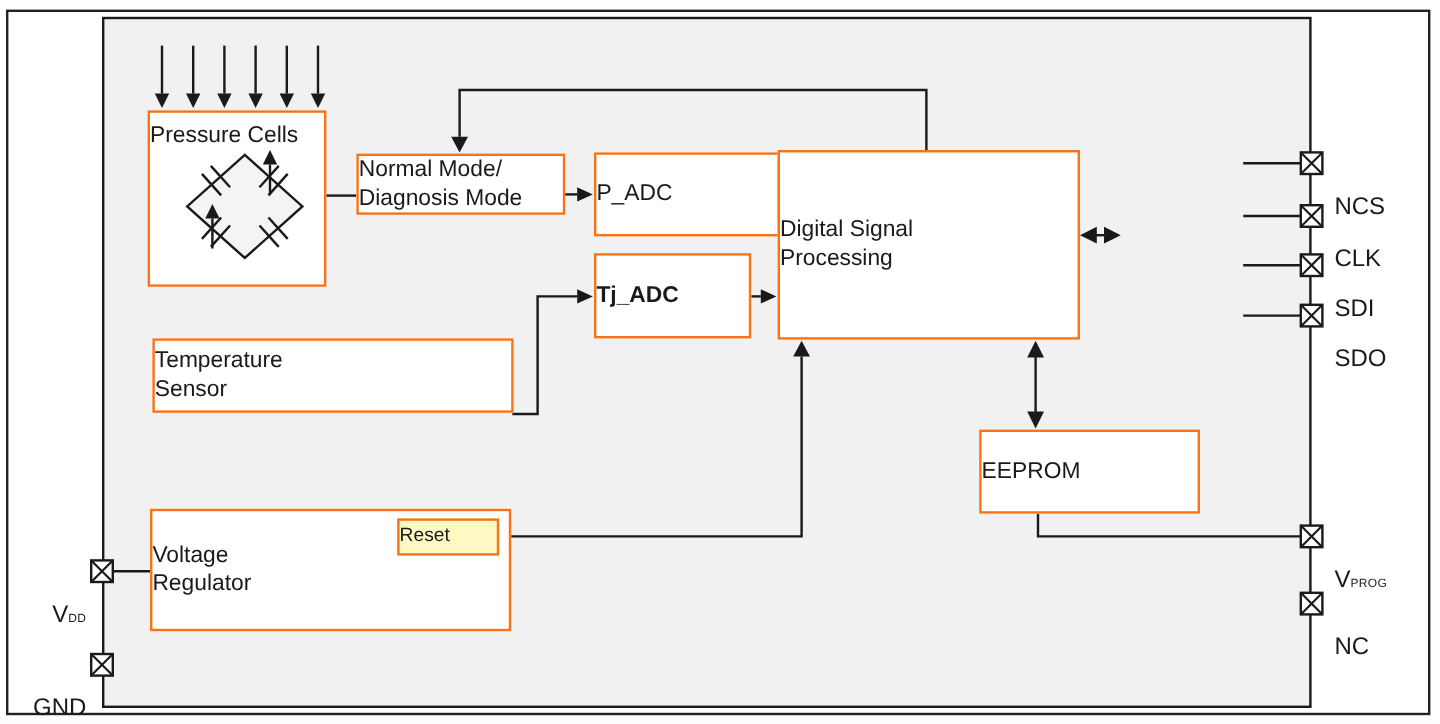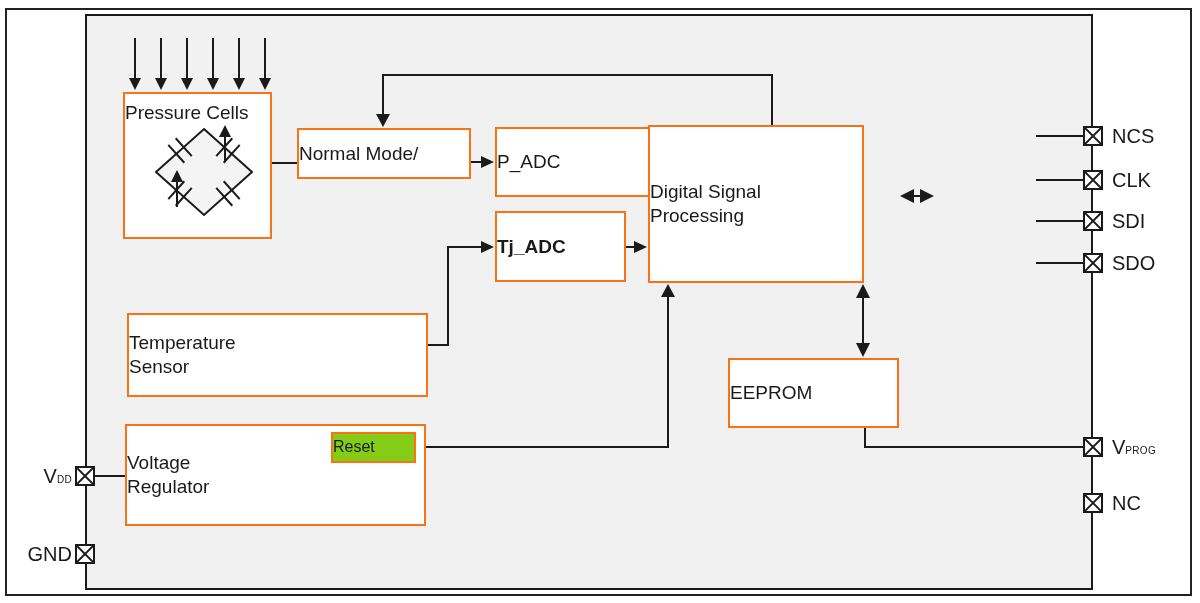--- a/index.html
+++ b/index.html
@@ -23,33 +23,33 @@
   .block{
     position:absolute;background:#ffffff;border:2px solid #f97316;box-sizing:border-box;
     display:flex;flex-direction:column;align-items:flex-start;justify-content:center;
     font-size:19px;line-height:1.26;text-align:center;z-index:3;white-space:nowrap;
   }
   .block .ln{pointer-events:none;}
   .b-pressure{left:123px;top:92px;width:149px;height:147px;justify-content:flex-start;padding-top:7px;}
   .b-mode{left:297px;top:128px;width:174px;height:51px;}
   .b-padc{left:495px;top:127px;width:155px;height:70px;}
   .b-tjadc{left:495px;top:211px;width:131px;height:71px;font-weight:bold;}
-  .b-dsp{left:648px;top:125px;width:216px;height:158px;}
+  .b-dsp{left:648px;top:125px;width:252px;height:158px;}
   .b-spi{left:935px;top:122px;width:101px;height:156px;}
-  .b-temp{left:127px;top:313px;width:301px;height:84px;}
-  .b-eeprom{left:728px;top:358px;width:171px;height:70px;}
+  .b-temp{left:127px;top:282px;width:301px;height:62px;}
+  .b-eeprom{left:816px;top:358px;width:184px;height:70px;}
   .b-vreg{left:125px;top:424px;width:301px;height:102px;}
   .b-reset{
     left:331px;top:432px;width:85px;height:31px;font-size:16px;
-    background:#84cc16;z-index:4;
+    background:#fef9c3;z-index:4;
   }
   .bridge{position:absolute;left:0;top:28px;width:149px;height:119px;}
   .pinlabel{
     position:absolute;z-index:3;font-size:20px;height:26px;line-height:26px;
-    display:flex;align-items:baseline;white-space:nowrap;
+    display:flex;align-items:baseline;white-space:nowrap;margin-top:36px;
   }
   .pinlabel .sub{font-size:10px;letter-spacing:.3px;}
   .pl-ncs{left:1112px;top:123px;}
   .pl-clk{left:1112px;top:167px;}
   .pl-sdi{left:1112px;top:208px;}
   .pl-sdo{left:1112px;top:250px;}
   .pl-vprog{left:1112px;top:434px;}
   .pl-nc{left:1112px;top:490px;}
   .pl-vdd{left:24px;top:463px;width:48px;justify-content:flex-end;}
   .pl-gnd{left:16px;top:541px;width:56px;justify-content:flex-end;}
@@ -213,20 +213,21 @@
         <line x1="100" y1="40" x2="100" y2="15" stroke="#1a1a1a" stroke-width="2"></line>
         <polygon points="94,15 106,15 100,3" fill="#1a1a1a"></polygon>
         <line x1="52" y1="85" x2="52" y2="60" stroke="#1a1a1a" stroke-width="2"></line>
         <polygon points="46,60 58,60 52,48" fill="#1a1a1a"></polygon>
       </g>
     </svg>
   </div>
 
   <div class="block b-mode">
     <div class="ln">Normal Mode/</div>
+    <div class="ln">Diagnosis Mode</div>
   </div>
 
   <div class="block b-padc">
     <div class="ln">P_ADC</div>
   </div>
 
   <div class="block b-tjadc">
     <div class="ln">Tj_ADC</div>
   </div>
 

